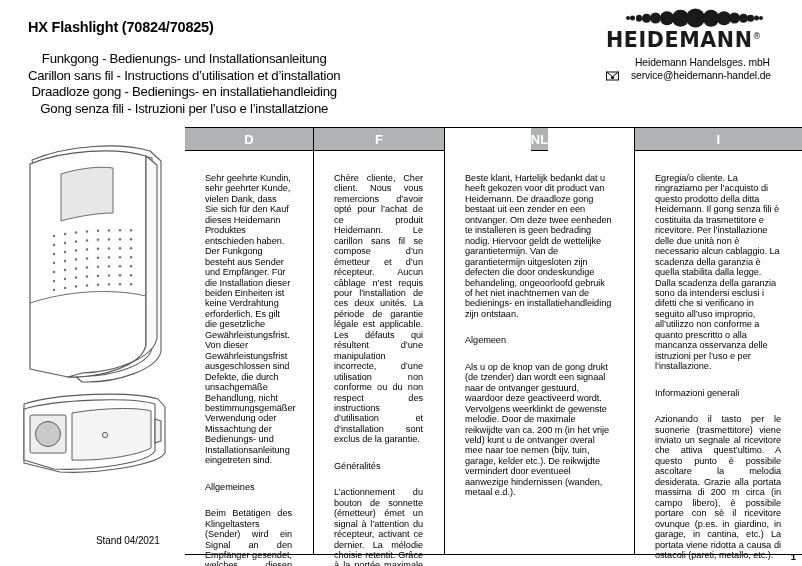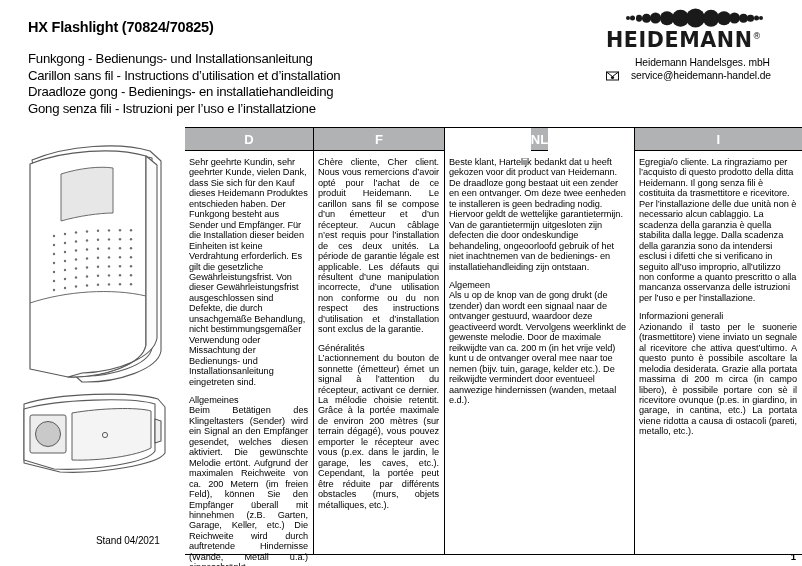--- a/index.html
+++ b/index.html
@@ -21,21 +21,21 @@
   #product-title {
     position: absolute; left: 16px; top: 19px;
     font-size: 14.5px; font-weight: bold; letter-spacing: -0.2px;
     white-space: nowrap;
   }
 
   #subtitle-block {
     position: absolute; left: 16px; top: 51px;
     font-size: 13.2px; line-height: 16.6px; letter-spacing: -0.25px;
   }
-  #subtitle-block div { white-space: nowrap; }
+  #subtitle-block div { white-space: nowrap; text-align: center; }
 
   
   #brand { position: absolute; right: 8px; top: 8px; width: 200px; text-align: left; }
   #brand-dots {
     height: 20px; position: relative; margin-left: 20px;
   }
   #brand-dots i {
     position: absolute; display: block;
     background: #1a1a1a; border-radius: 50%;
     top: 50%; transform: translateY(-50%);
@@ -80,21 +80,21 @@
     font-size: 13px; font-weight: bold;
     height: 23px; line-height: 23px; text-align: center;
     border-bottom: 1.6px solid #000;
     letter-spacing: 0.2px;
   }
   .col-body {
     flex: 1; padding: 6px 5px 4px 4px;
     font-size: 9.2px; line-height: 10.45px;
     letter-spacing: -0.05px;
   }
-  .col-body p { margin: 0; }
+  .col-body p { margin: 16px; }
   .sec-title { font-weight: normal; margin-top: 8px !important; }
   .just { text-align: justify; }
 
   
   #illustration { position: absolute; left: 8px; top: 133px; width: 175px; height: 400px; }
   #stand {
     position: absolute; left: 96px; top: 535px;
     font-size: 10px; letter-spacing: -0.1px;
   }
   #page-num {

